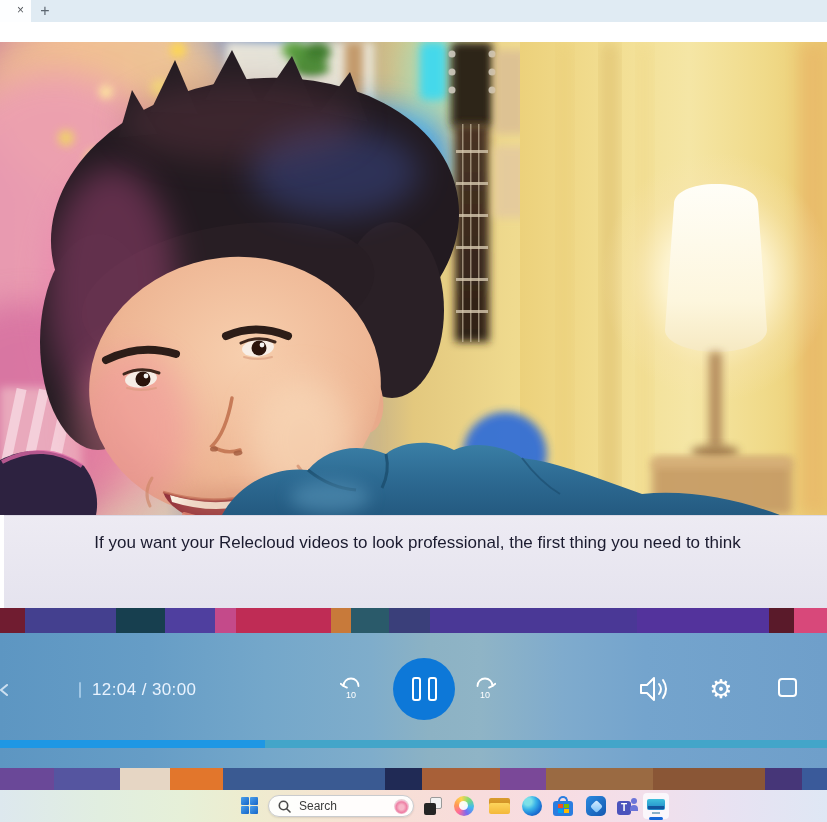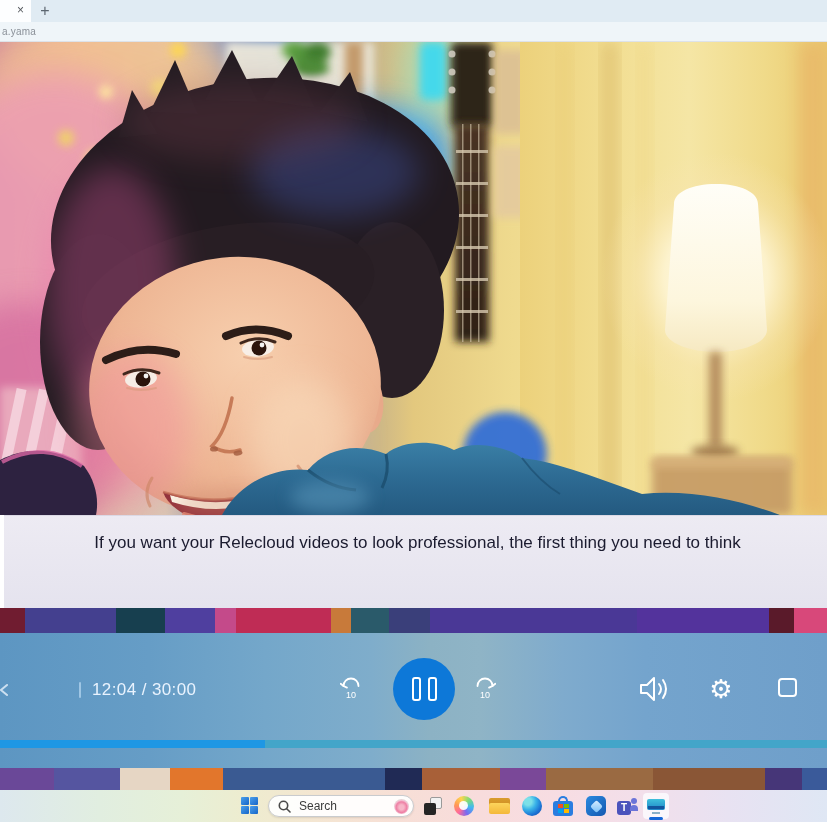--- a/index.html
+++ b/index.html
@@ -113,23 +113,20 @@
 
 <div class="screen">
 
   <div class="tab-strip">
     <div class="tab-tail">
       <span class="tab-close">×</span>
     </div>
     <span class="new-tab">+</span>
   </div>
 
-  <div class="url-bar">
-    <span class="url-text">a.yama</span>
-  </div>
 
   <svg class="scene" viewBox="0 0 827 473" preserveAspectRatio="none">
     <defs>
       <linearGradient id="base" x1="0" y1="0" x2="1" y2="0">
         <stop offset="0" stop-color="#d48f9c"></stop>
           <stop offset=".10" stop-color="#e7b3a6"></stop>
         <stop offset=".20" stop-color="#d9c6b4"></stop>
           <stop offset=".27" stop-color="#8f9cc0"></stop>
         <stop offset=".34" stop-color="#5f86c2"></stop>
           <stop offset=".42" stop-color="#b9a88e"></stop>

